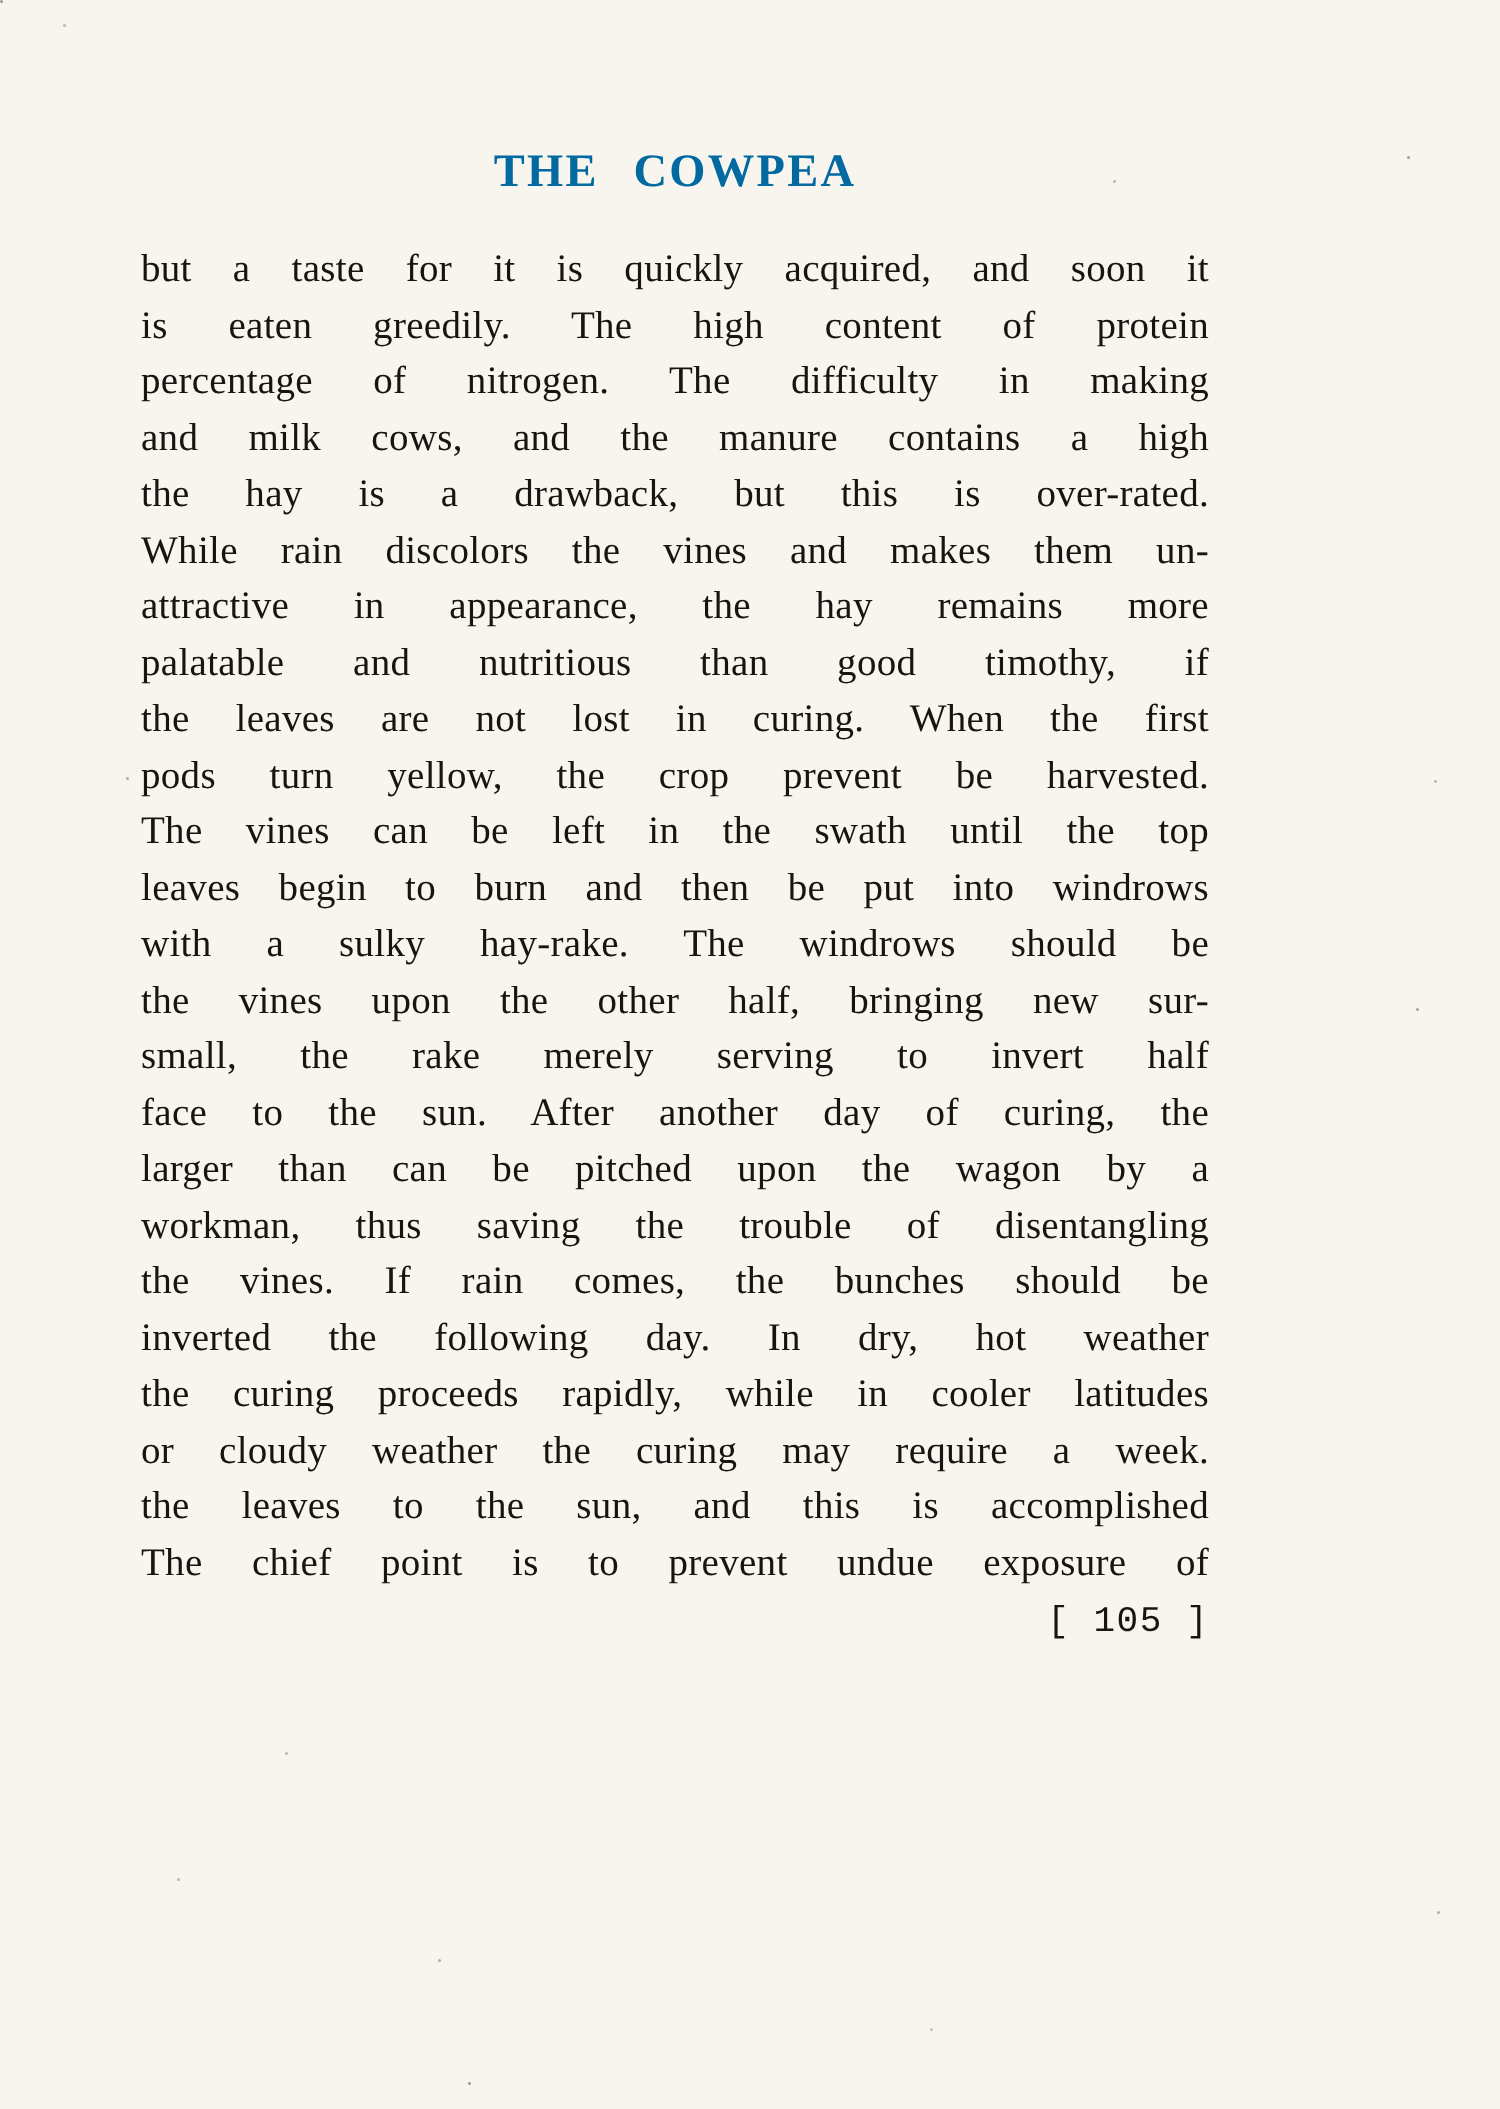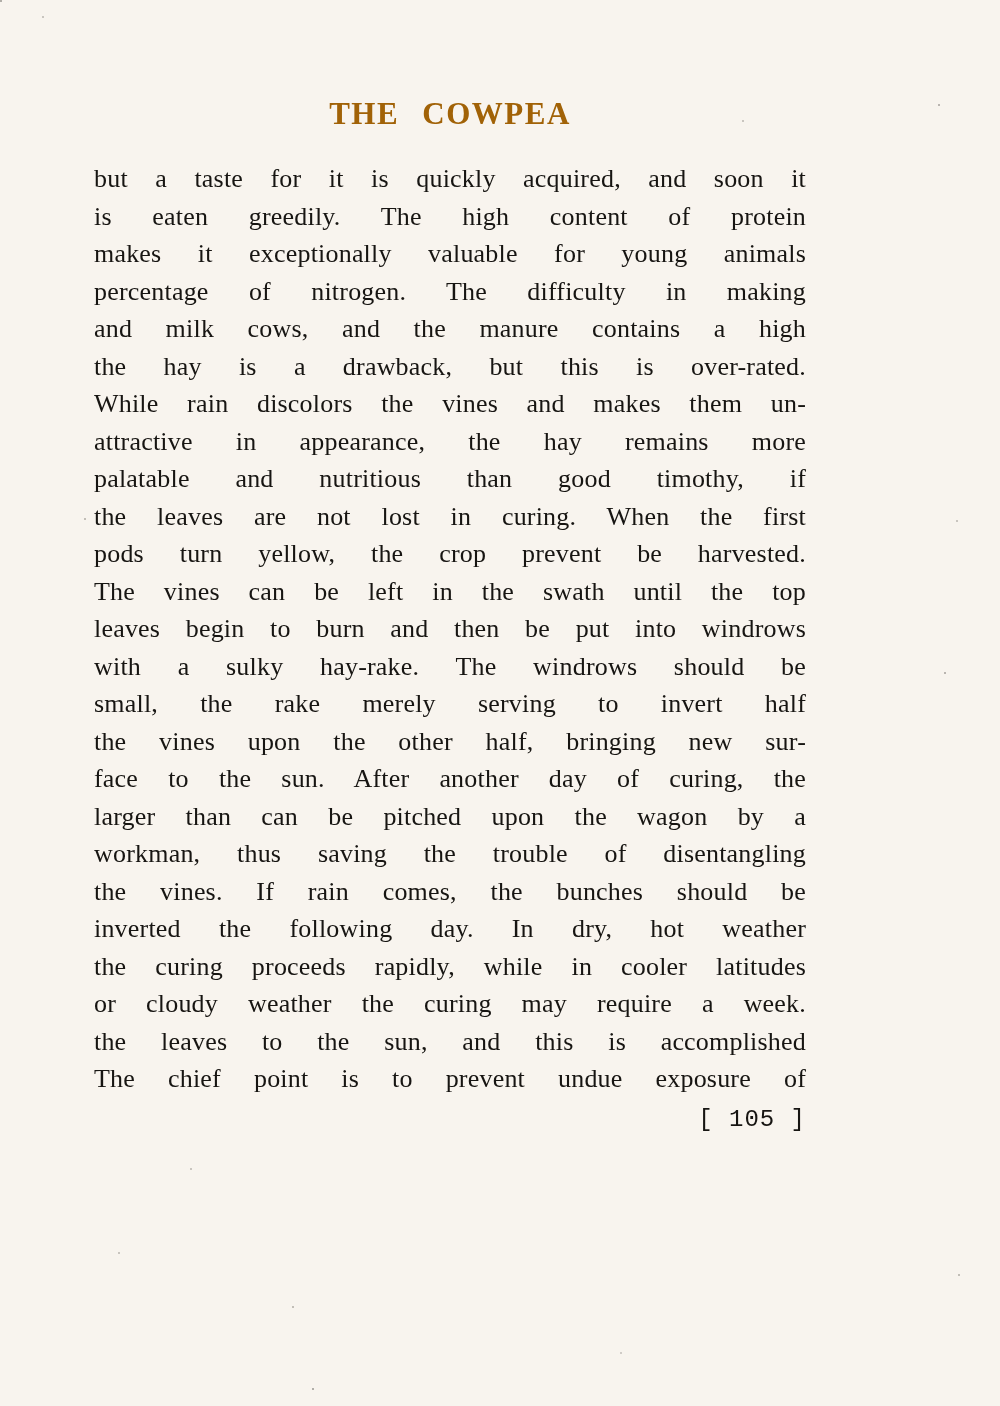--- a/index.html
+++ b/index.html
@@ -27,21 +27,21 @@
     margin-left: 94px;
   }
   .title {
     font-family: "Liberation Serif", serif;
     font-size: 31px;
     font-weight: bold;
     text-align: center;
     letter-spacing: 1.5px;
     word-spacing: 14px;
     margin: 0 0 28px 0;
-    color: #a16207;
+    color: #0369a1;
   }
   .body-text {
     font-size: 26px;
     letter-spacing: 0.2px;
     color: #171512;
   }
   .line {
     height: 37.5px;
     line-height: 37.5px;
     text-align: justify;
@@ -83,34 +83,33 @@
 </head>
 <body>
 
 <div class="page">
   <div class="speckles"></div>
   <div class="content">
     <h1 class="title">THE COWPEA</h1>
     <div class="body-text">
       <div class="line">but a taste for it is quickly acquired, and soon it</div>
       <div class="line">is eaten greedily. The high content of protein</div>
-      <div class="line">makes it exceptionally valuable for young animals</div>
       <div class="line">percentage of nitrogen. The difficulty in making</div>
       <div class="line">and milk cows, and the manure contains a high</div>
       <div class="line">the hay is a drawback, but this is over-rated.</div>
       <div class="line">While rain discolors the vines and makes them un-</div>
       <div class="line">attractive in appearance, the hay remains more</div>
       <div class="line">palatable and nutritious than good timothy, if</div>
       <div class="line">the leaves are not lost in curing. When the first</div>
       <div class="line">pods turn yellow, the crop prevent be harvested.</div>
       <div class="line">The vines can be left in the swath until the top</div>
       <div class="line">leaves begin to burn and then be put into windrows</div>
       <div class="line">with a sulky hay-rake. The windrows should be</div>
+      <div class="line">the vines upon the other half, bringing new sur-</div>
       <div class="line">small, the rake merely serving to invert half</div>
-      <div class="line">the vines upon the other half, bringing new sur-</div>
       <div class="line">face to the sun. After another day of curing, the</div>
       <div class="line">larger than can be pitched upon the wagon by a</div>
       <div class="line">workman, thus saving the trouble of disentangling</div>
       <div class="line">the vines. If rain comes, the bunches should be</div>
       <div class="line">inverted the following day. In dry, hot weather</div>
       <div class="line">the curing proceeds rapidly, while in cooler latitudes</div>
       <div class="line">or cloudy weather the curing may require a week.</div>
       <div class="line">the leaves to the sun, and this is accomplished</div>
       <div class="line">The chief point is to prevent undue exposure of</div>
     </div>

